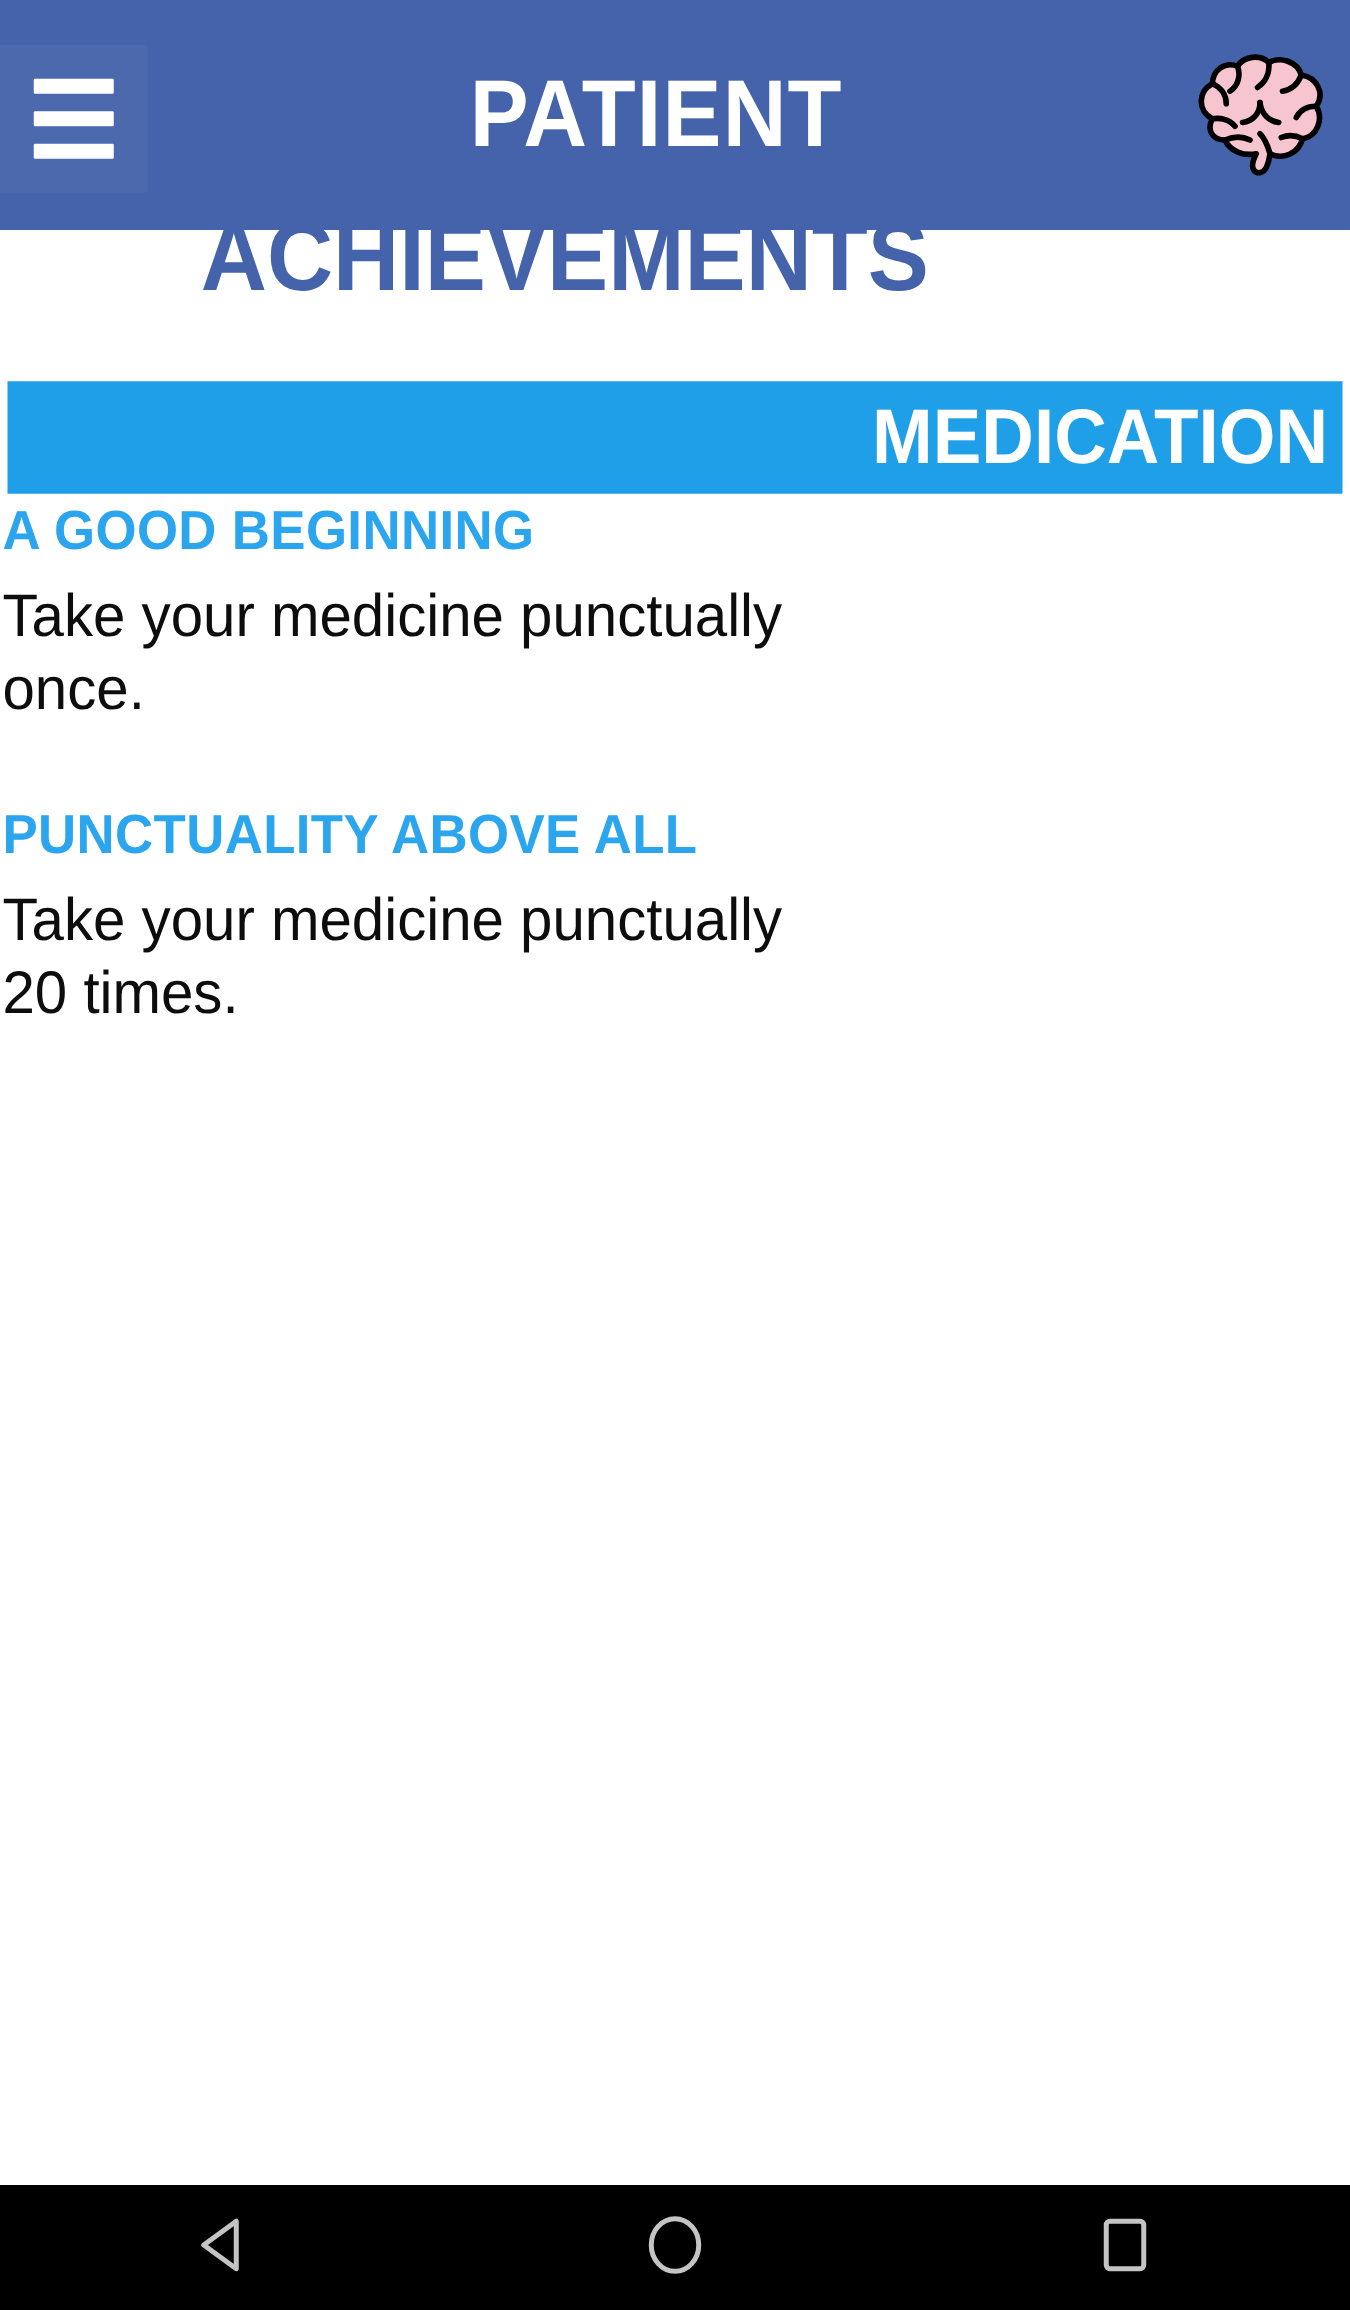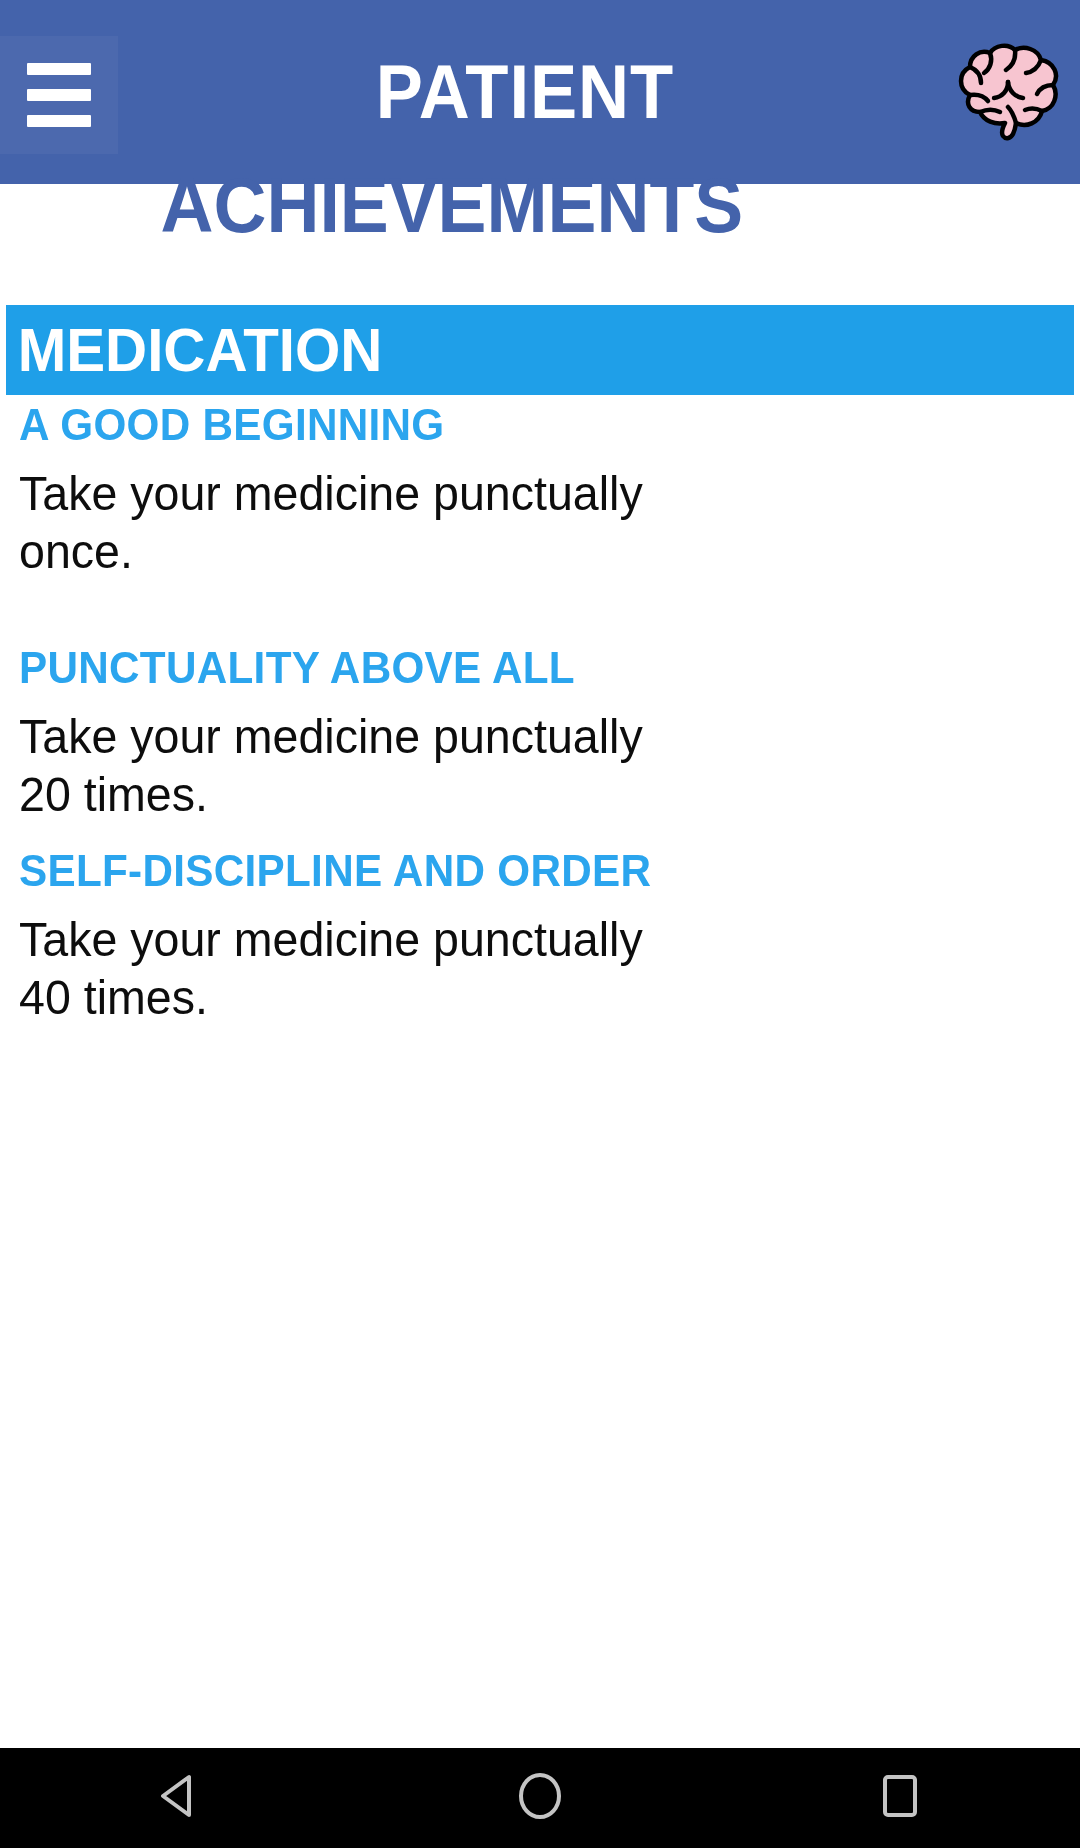--- a/index.html
+++ b/index.html
@@ -90,21 +90,21 @@
   
   #category-banner {
     position: absolute;
     left: 6px;
     top: 305px;
     width: 1068px;
     height: 90px;
     background: #1f9fe8;
     display: flex;
     align-items: center;
-    justify-content: flex-start;
+    justify-content: flex-end;
   }
   #category-banner .label {
     color: #ffffff;
     font-size: 62px;
     font-weight: bold;
     line-height: 1;
     transform: scaleX(0.94);
     display: inline-block;
     user-select: none;
   }
@@ -114,21 +114,21 @@
     position: absolute;
     left: 0;
     top: 395px;
     width: 1080px;
     height: 1353px;
     overflow: hidden;
     padding-top: 4px;
     box-sizing: border-box;
   }
   .achievement-item {
-    padding: 0 6px 0 19px;
+    padding: 0 6px 0 2px;
   }
   .achievement-item.spaced { margin-bottom: 60px; }
   .achievement-title {
     color: #2ba5ee;
     font-size: 44px;
     font-weight: bold;
     line-height: 1.18;
     letter-spacing: 0.3px;
     transform: scaleX(0.96);
     transform-origin: left center;
@@ -218,24 +218,20 @@
   </div>
 
 
 
   <div class="achievement-item">
     <div class="achievement-title">PUNCTUALITY ABOVE ALL</div>
     <div class="achievement-desc">Take your medicine punctually 20 times.</div>
   </div>
 
 
-  <div class="achievement-item">
-    <div class="achievement-title">SELF-DISCIPLINE AND ORDER</div>
-    <div class="achievement-desc">Take your medicine punctually 40 times.</div>
-  </div>
 
 
 </div>
 
 <div id="system-nav">
 
   <div class="nav-btn">
     <span>
       <svg width="56" height="56" viewBox="0 0 56 56" xmlns="http://www.w3.org/2000/svg">
         <path d="M37 9 L37 47 L11 28 Z" fill="none" stroke="#c4c4c4" stroke-width="4" stroke-linejoin="round"></path>

